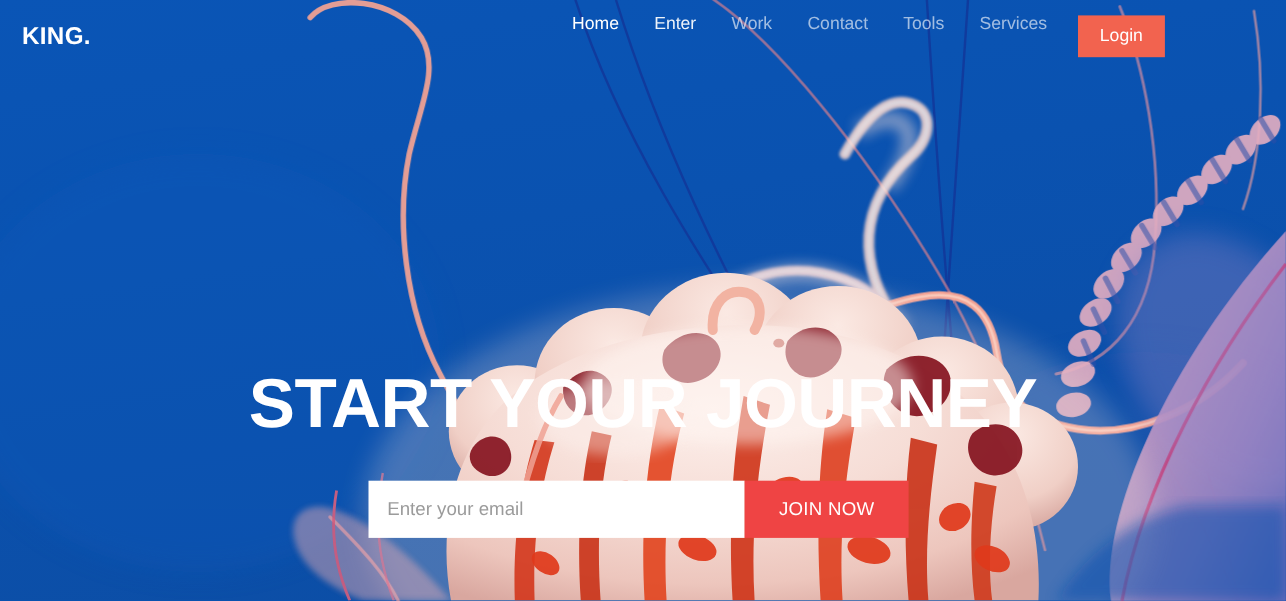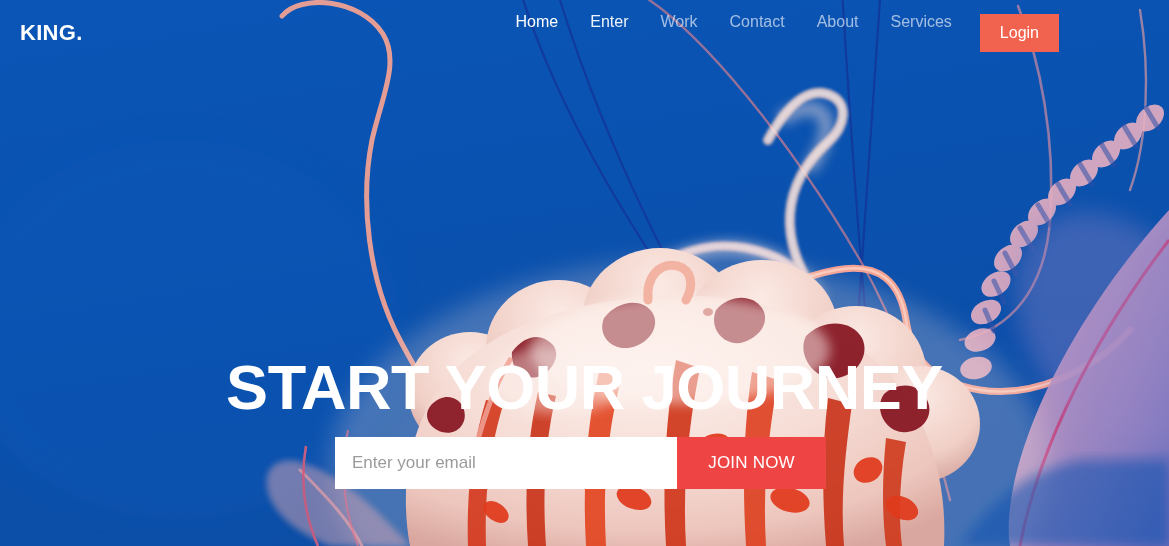--- a/index.html
+++ b/index.html
@@ -69,21 +69,21 @@
   
   #hero-content {
     position:absolute;
     left:0; top:0;
     width:1169px; height:546px;
     z-index:15;
     pointer-events:none;
   }
   #headline {
     position:absolute;
-    left:0; top:356px;
+    left:0; top:336px;
     width:1169px;
     text-align:center;
     color:#ffffff;
     font-size:63px;
     font-weight:bold;
     letter-spacing:-0.5px;
     line-height:1;
     white-space:nowrap;
     user-select:none;
   }
@@ -310,21 +310,21 @@
   </svg>
 
   <div id="navbar">
     <div id="brand">KING.</div>
 
     <nav id="nav-links">
       <a class="nav-link active" href="#">Home</a>
       <a class="nav-link bright" href="#">Enter</a>
       <a class="nav-link" href="#">Work</a>
       <a class="nav-link" href="#">Contact</a>
-      <a class="nav-link" href="#">About</a>
+      <a class="nav-link" href="#">Tools</a>
       <a class="nav-link" href="#">Services</a>
       <button id="login-button">Login</button>
     </nav>
   </div>
 
   <div id="hero-content">
     <h1 id="headline">START YOUR JOURNEY</h1>
 
     <form id="signup-form">
       <input id="email-input" type="text" placeholder="Enter your email" style="">

